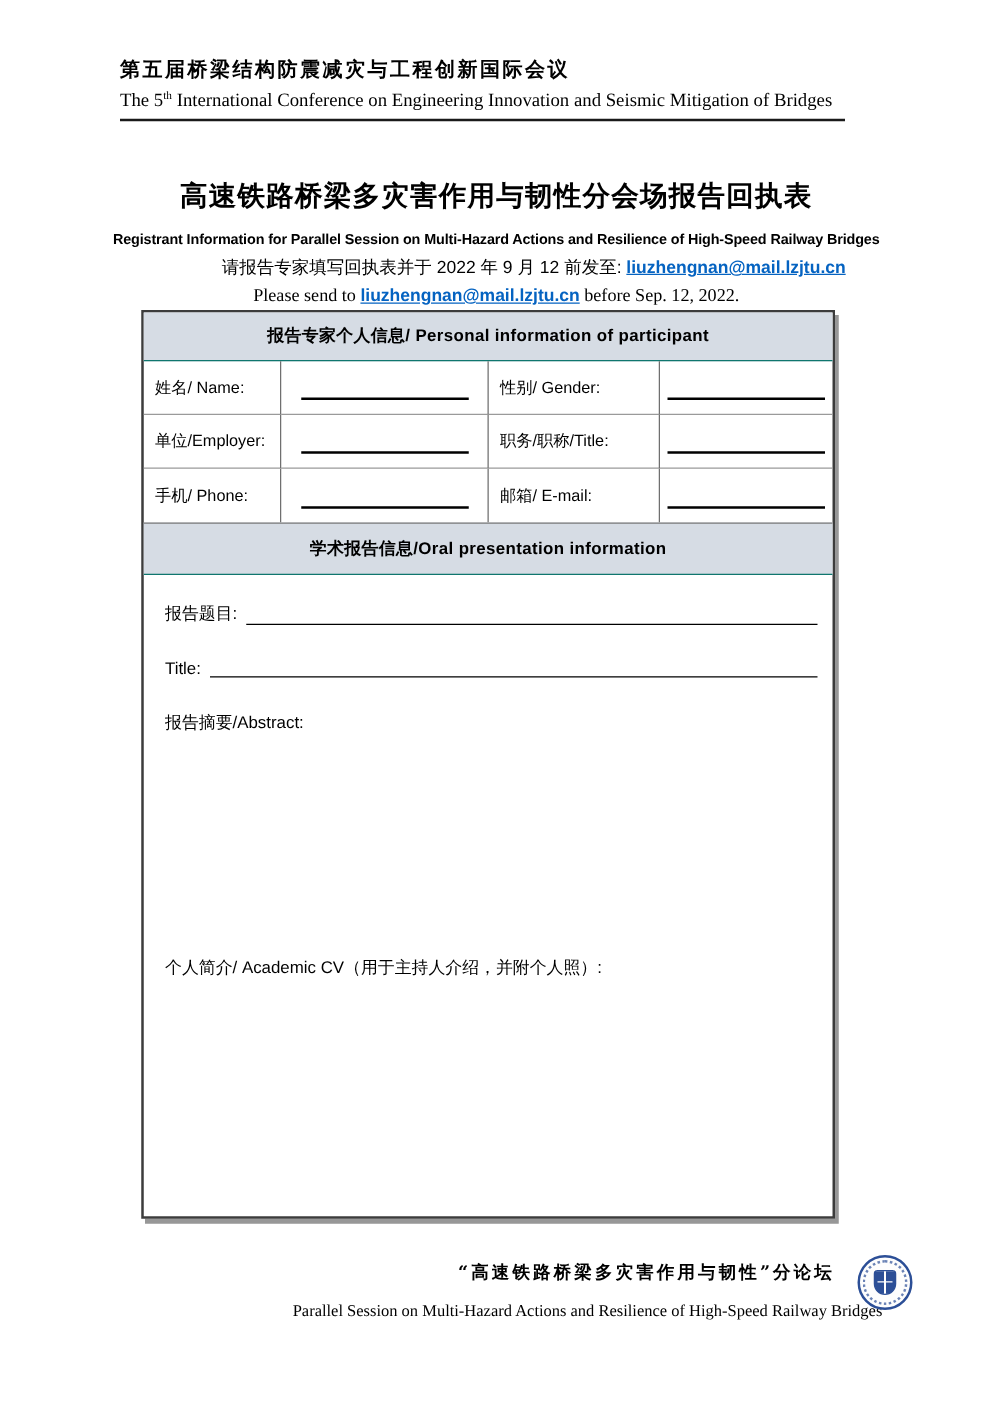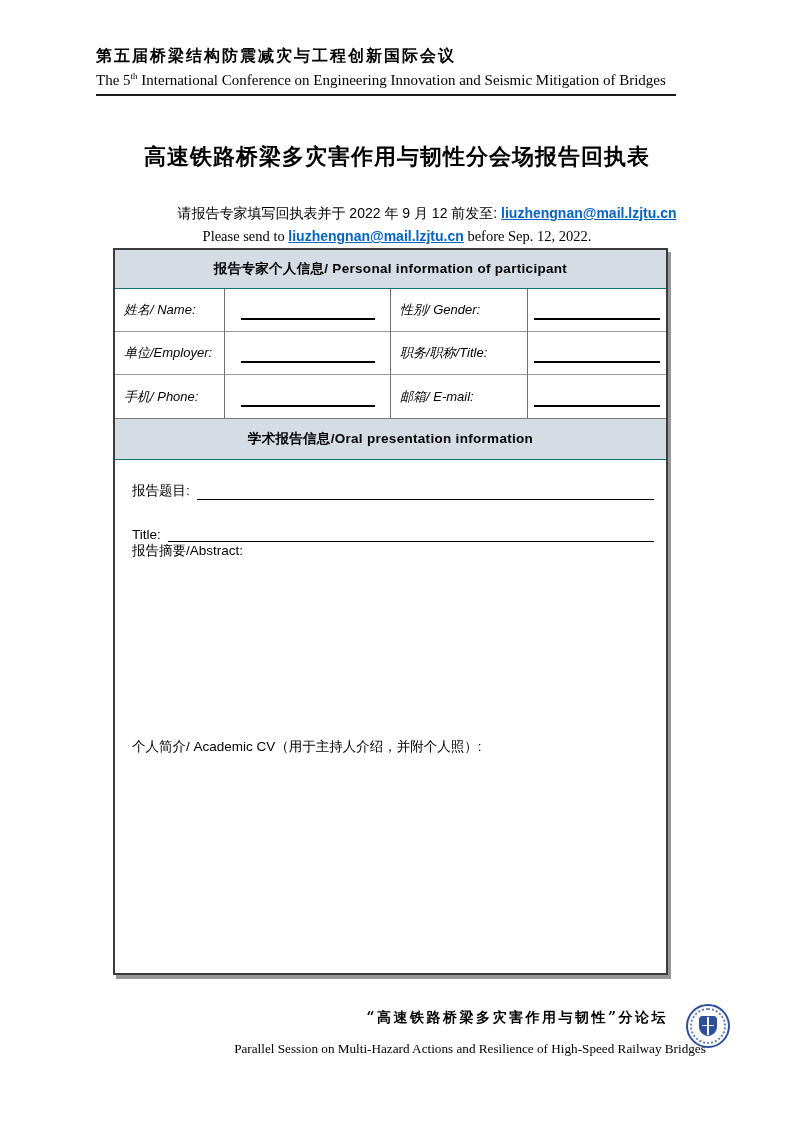--- a/index.html
+++ b/index.html
@@ -59,21 +59,20 @@
   .section-head {
     background:#d6dce4; border-bottom:1px solid #0f766e;
     display:flex; align-items:center; justify-content:center;
     font-weight:bold; font-size:13.5px; letter-spacing:.3px;
   }
   .head-a { height:39px; }
   .head-b { height:42px; border-top:1px solid #7a7a7a; }
   .pi-grid {
     display:grid; grid-template-columns:110px 166px 137px 1fr;
     grid-auto-rows:43px;
-    font-style:italic;
   }
   .pi-cell {
     border-bottom:1px solid #9a9a9a; border-right:1px solid #6f6f6f;
     display:flex; align-items:center; font-size:13px; padding-left:9px;
   }
   .pi-cell.value { justify-content:center; padding-left:0; }
   .pi-cell.no-right { border-right:none; }
   .pi-grid .pi-cell:nth-last-child(-n+4) { border-bottom:none; }
   .blank {
     display:block; height:20px; border-bottom:2px solid #000;
@@ -81,21 +80,21 @@
   .blank.w1 { width:134px; }
   .blank.w2 { width:126px; }
   
   .oral-body { flex:1; padding:12px 12px 0 17px; font-size:13.5px; }
   .line-row { display:flex; align-items:flex-end; }
   .line-row .fill {
     flex:1; border-bottom:1.5px solid #000; height:16px; margin-left:7px;
   }
   .row-topic { margin-top:10px; }
   .row-title { margin-top:26px; }
-  .abstract-label { }
+  .abstract-label { margin-top:27px; }
   .cv-label { margin-top:178px; }
   
   .footer-zh {
     position:absolute; left:0; top:1009px; width:668px; text-align:right;
     font-size:14px; font-weight:bold; letter-spacing:2.5px;
     font-family:"DejaVu Serif","Liberation Serif",serif;
   }
   .footer-en {
     position:absolute; left:140px; top:1041px; width:660px; text-align:center;
     font-size:13.2px; font-family:"Liberation Serif","DejaVu Serif",serif;
@@ -117,20 +116,21 @@
 <body>
 
 <div class="page">
 
   <div class="doc-header">
     <div class="zh">第五届桥梁结构防震减灾与工程创新国际会议</div>
     <div class="en"><span>The 5</span><sup>th</sup><span> International Conference on Engineering Innovation and Seismic Mitigation of Bridges</span></div>
   </div>
 
   <div class="main-title">高速铁路桥梁多灾害作用与韧性分会场报告回执表</div>
+  <div class="sub-title">Registrant Information for Parallel Session on Multi-Hazard Actions and Resilience of High-Speed Railway Bridges</div>
 
   <div class="send-zh"><span>请报告专家填写回执表并于 2022 年 9 月 12 前发至: </span><a class="email-link" href="#">liuzhengnan@mail.lzjtu.cn</a></div>
   <div class="send-en"><span>Please send to </span><a class="email-link" href="#">liuzhengnan@mail.lzjtu.cn</a><span> before Sep. 12, 2022.</span></div>
 
   <div class="form-table">
 
     <div class="section-head head-a">报告专家个人信息/ Personal information of participant</div>
 
     <div class="pi-grid">
       <div class="pi-cell">姓名/ Name:</div>

